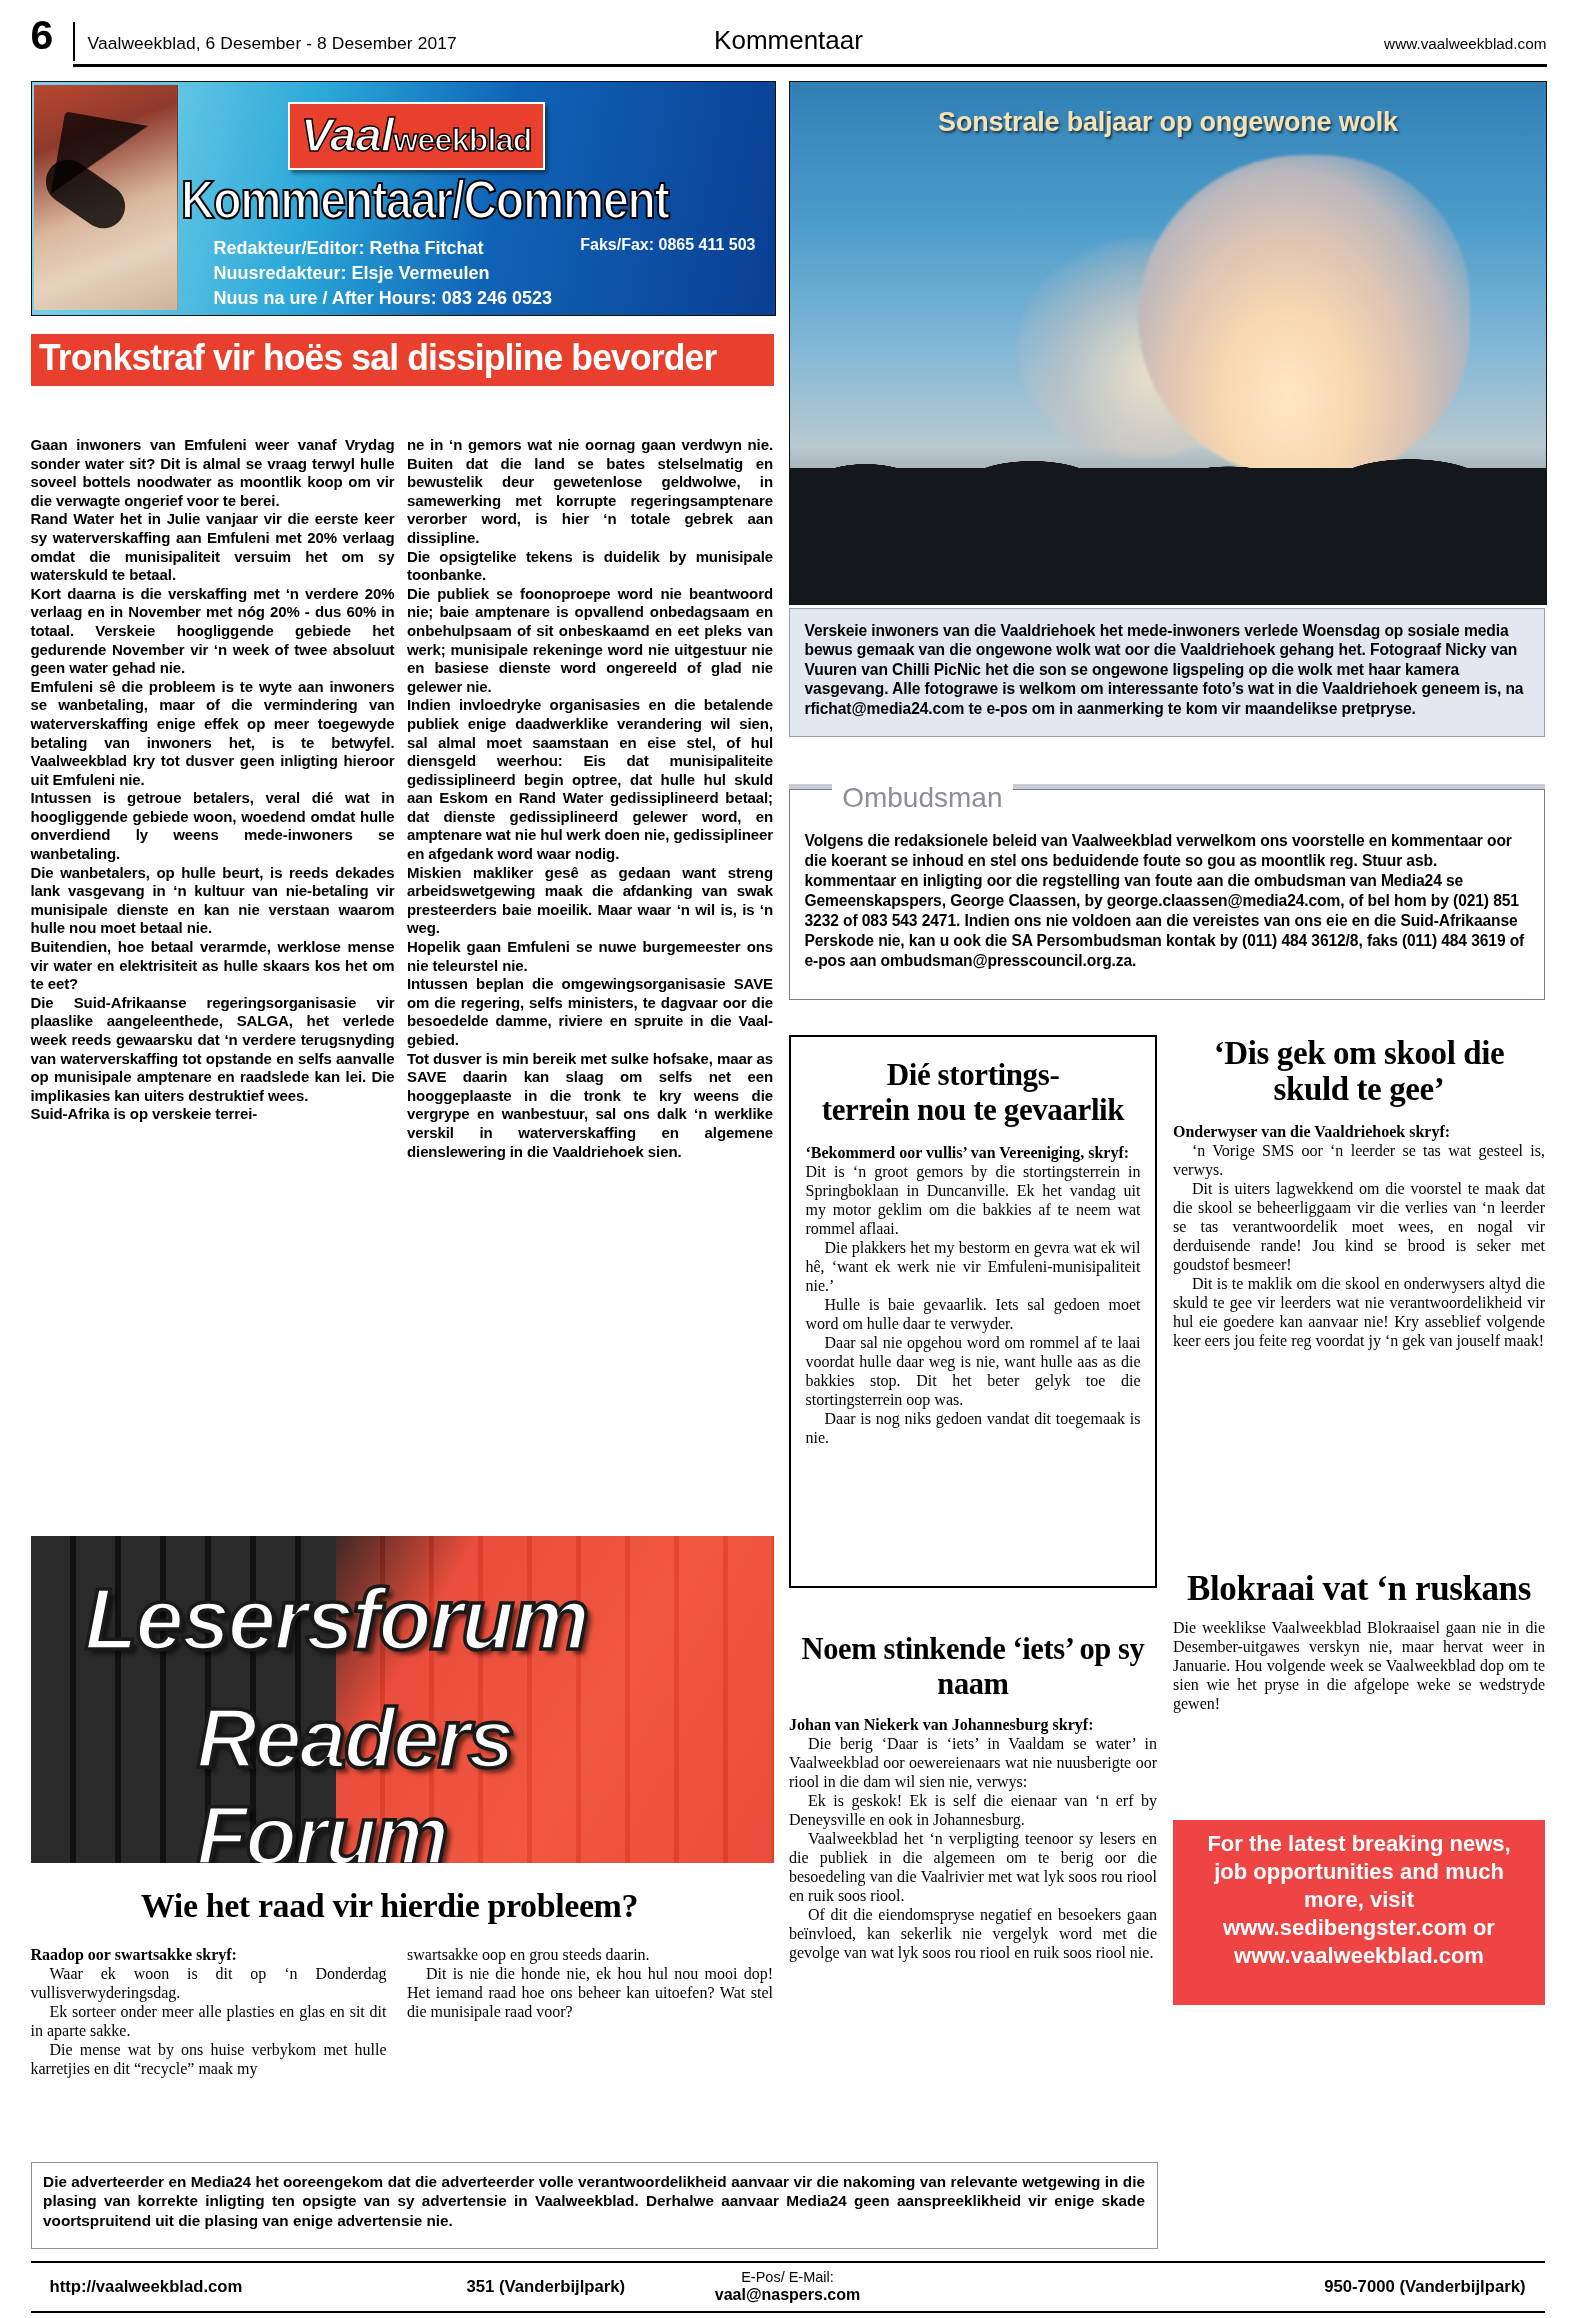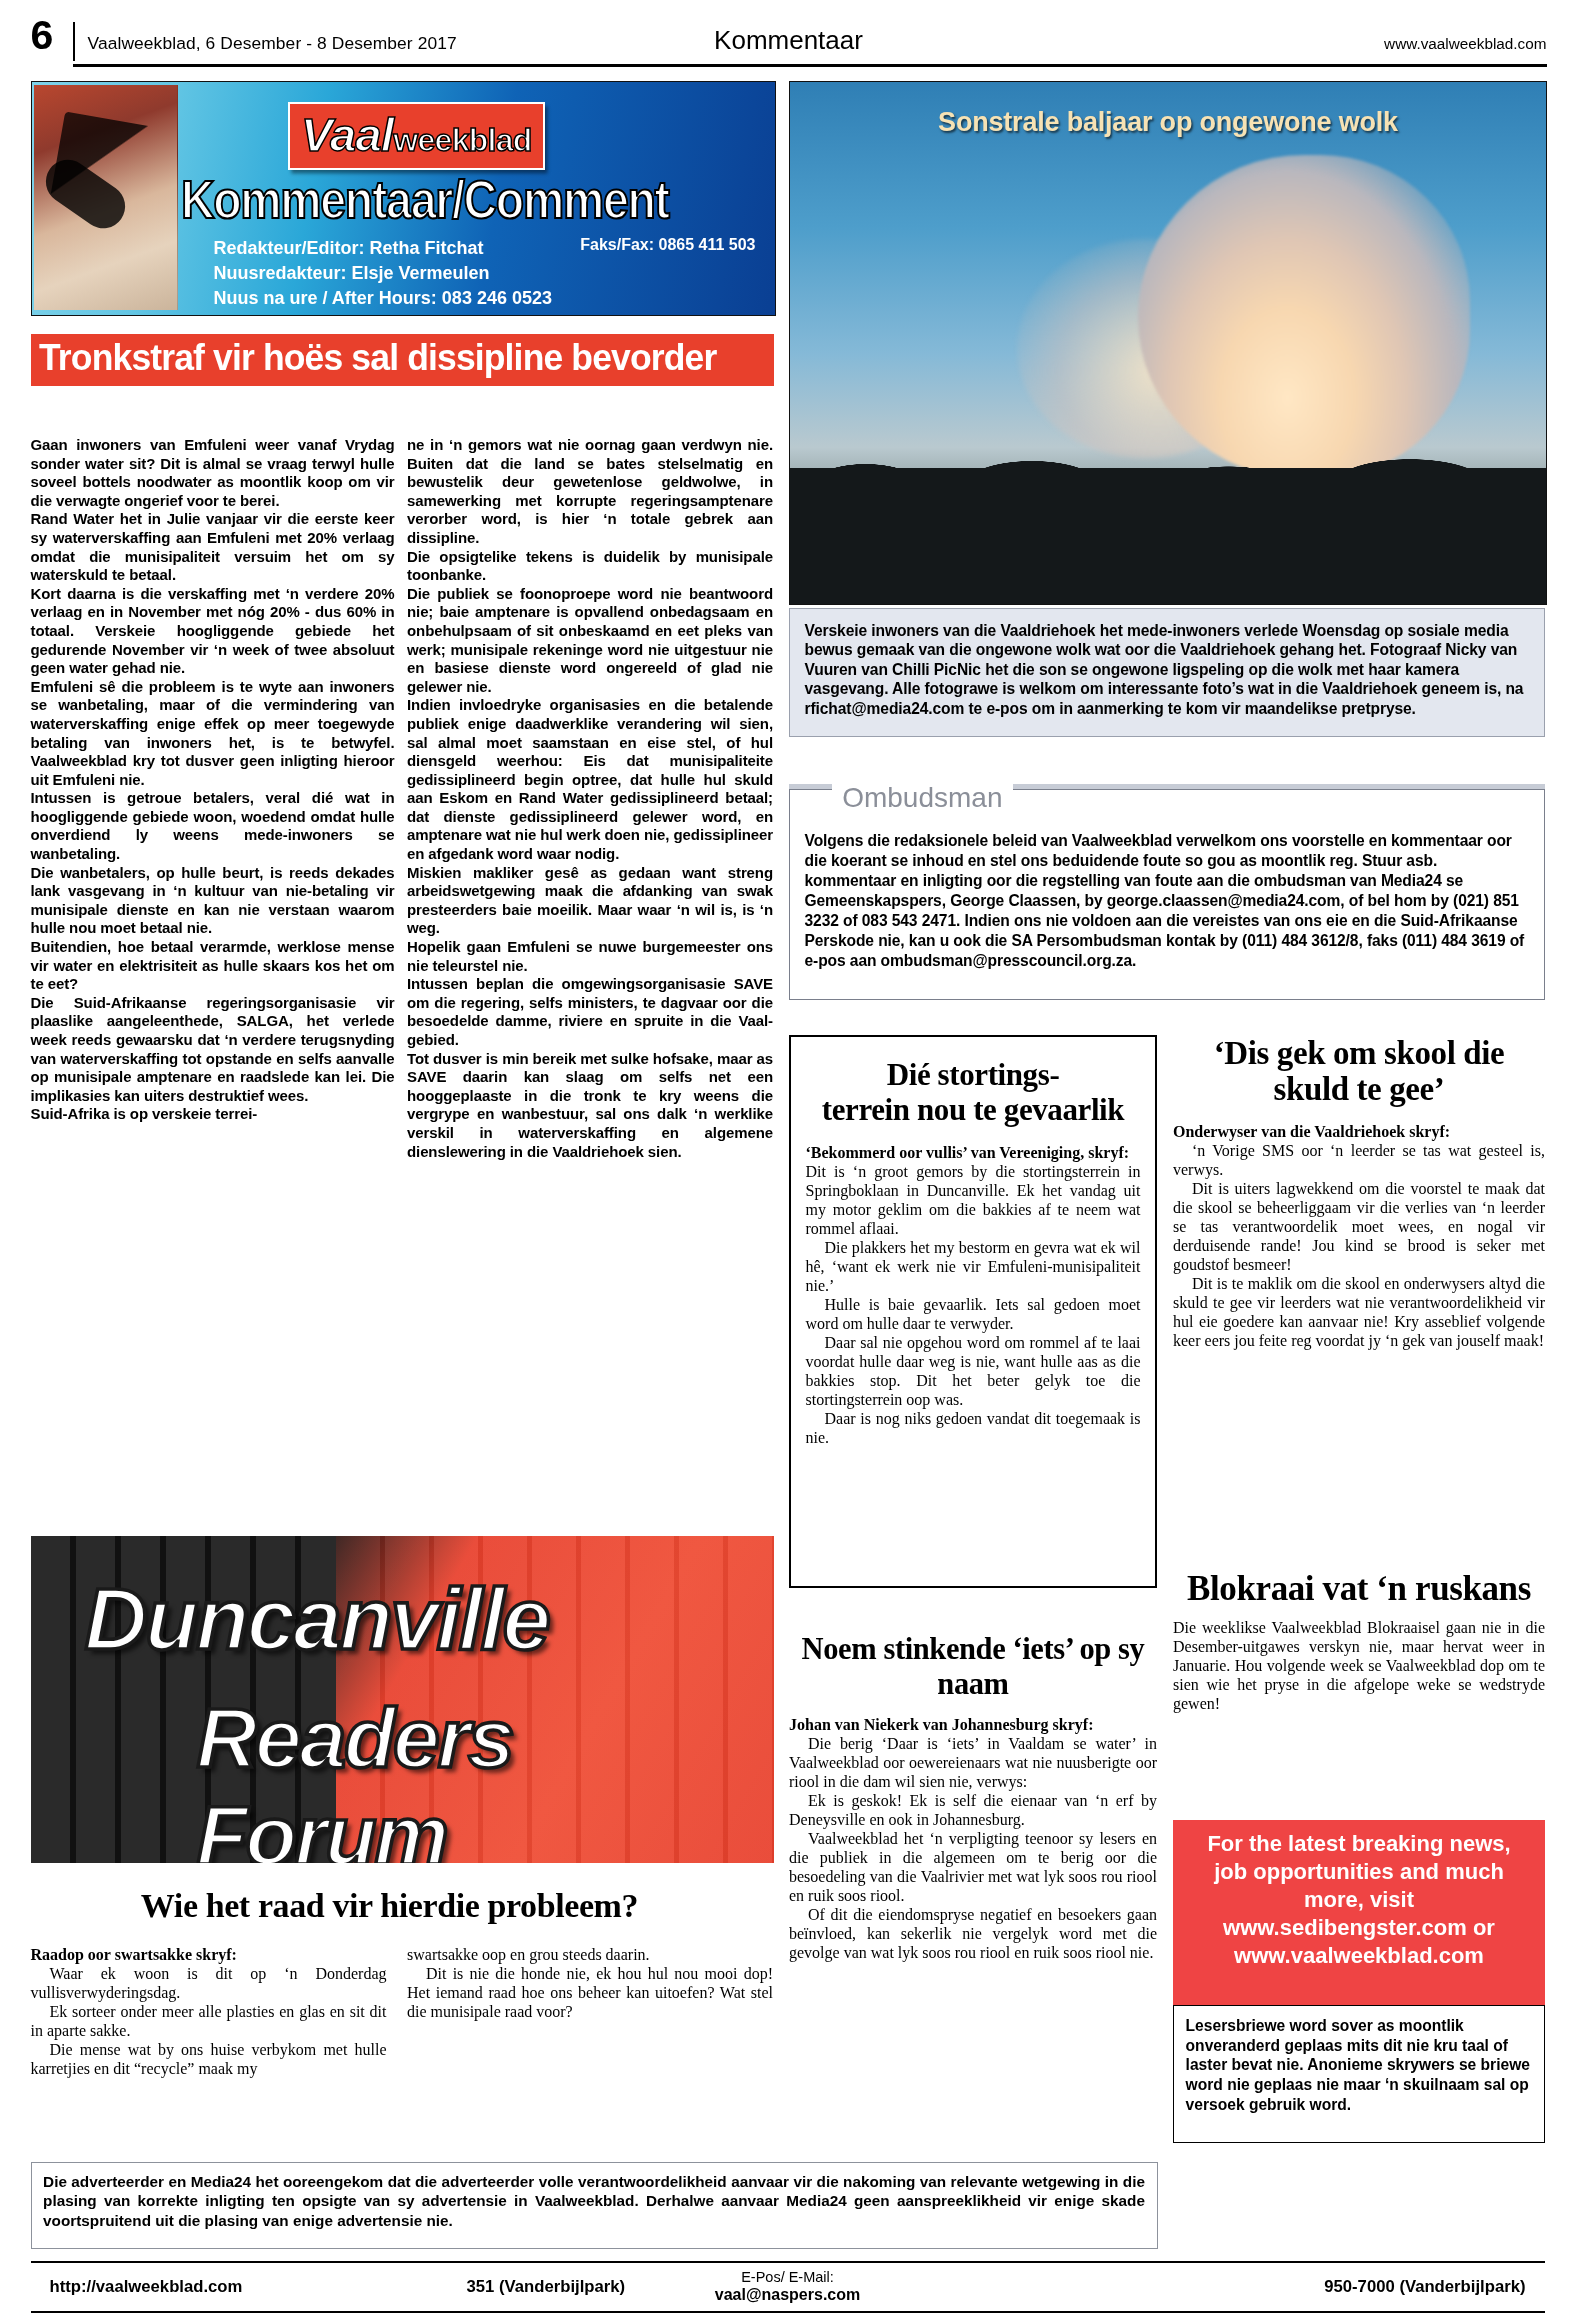--- a/index.html
+++ b/index.html
@@ -255,41 +255,38 @@
   </div>
 
   <div class="blackad">
     <div>For the latest breaking news,</div>
     <div>job opportunities and much</div>
     <div>more, visit</div>
     <div>www.sedibengster.com or</div>
     <div>www.vaalweekblad.com</div>
   </div>
 
-  <div class="notebox">
-    <span>Lesersbriewe word sover as moontlik onveranderd geplaas mits dit nie kru taal of laster bevat nie. Anonieme skrywers se briewe word nie geplaas nie maar ‘n skuilnaam sal op versoek gebruik word.</span>
-  </div>
 
   <div class="col" id="noem">
     <div class="letter-hed">Noem stinkende ‘iets’ op sy naam</div>
     <div class="letter-body">
       <p class="noind letter-lead">Johan van Niekerk van Johannesburg skryf:</p>
       <div>
           <p>Die berig ‘Daar is ‘iets’ in Vaaldam se water’ in Vaalweekblad oor oewereienaars wat nie nuusberigte oor riool in die dam wil sien nie, verwys:</p>
           <p>Ek is geskok! Ek is self die eienaar van ‘n erf by Deneysville en ook in Johannesburg.</p>
           <p>Vaalweekblad het ‘n verpligting teenoor sy lesers en die publiek in die algemeen om te berig oor die besoedeling van die Vaalrivier met wat lyk soos rou riool en ruik soos riool.</p>
           <p>Of dit die eiendomspryse negatief en besoekers gaan beïnvloed, kan sekerlik nie vergelyk word met die gevolge van wat lyk soos rou riool en ruik soos riool nie.</p>
         </div>
     </div>
   </div>
 
   <div class="lf">
     <div class="lf-keys"></div>
     <div class="lf-keys2"></div>
-    <div class="lf-t1">Duncanville</div>
+    <div class="lf-t1">Lesersforum</div>
     <div class="lf-t2">Readers Forum</div>
   </div>
 
   <div class="lf-hed">Wie het raad vir hierdie probleem?</div>
 
   <div class="col letter-body" id="lf-c1">
     <p class="noind letter-lead">Raadop oor swartsakke skryf:</p>
     <div>
         <p>Waar ek woon is dit op ‘n Donderdag vullisverwyderingsdag.</p>
         <p>Ek sorteer onder meer alle plasties en glas en sit dit in aparte sakke.</p>

